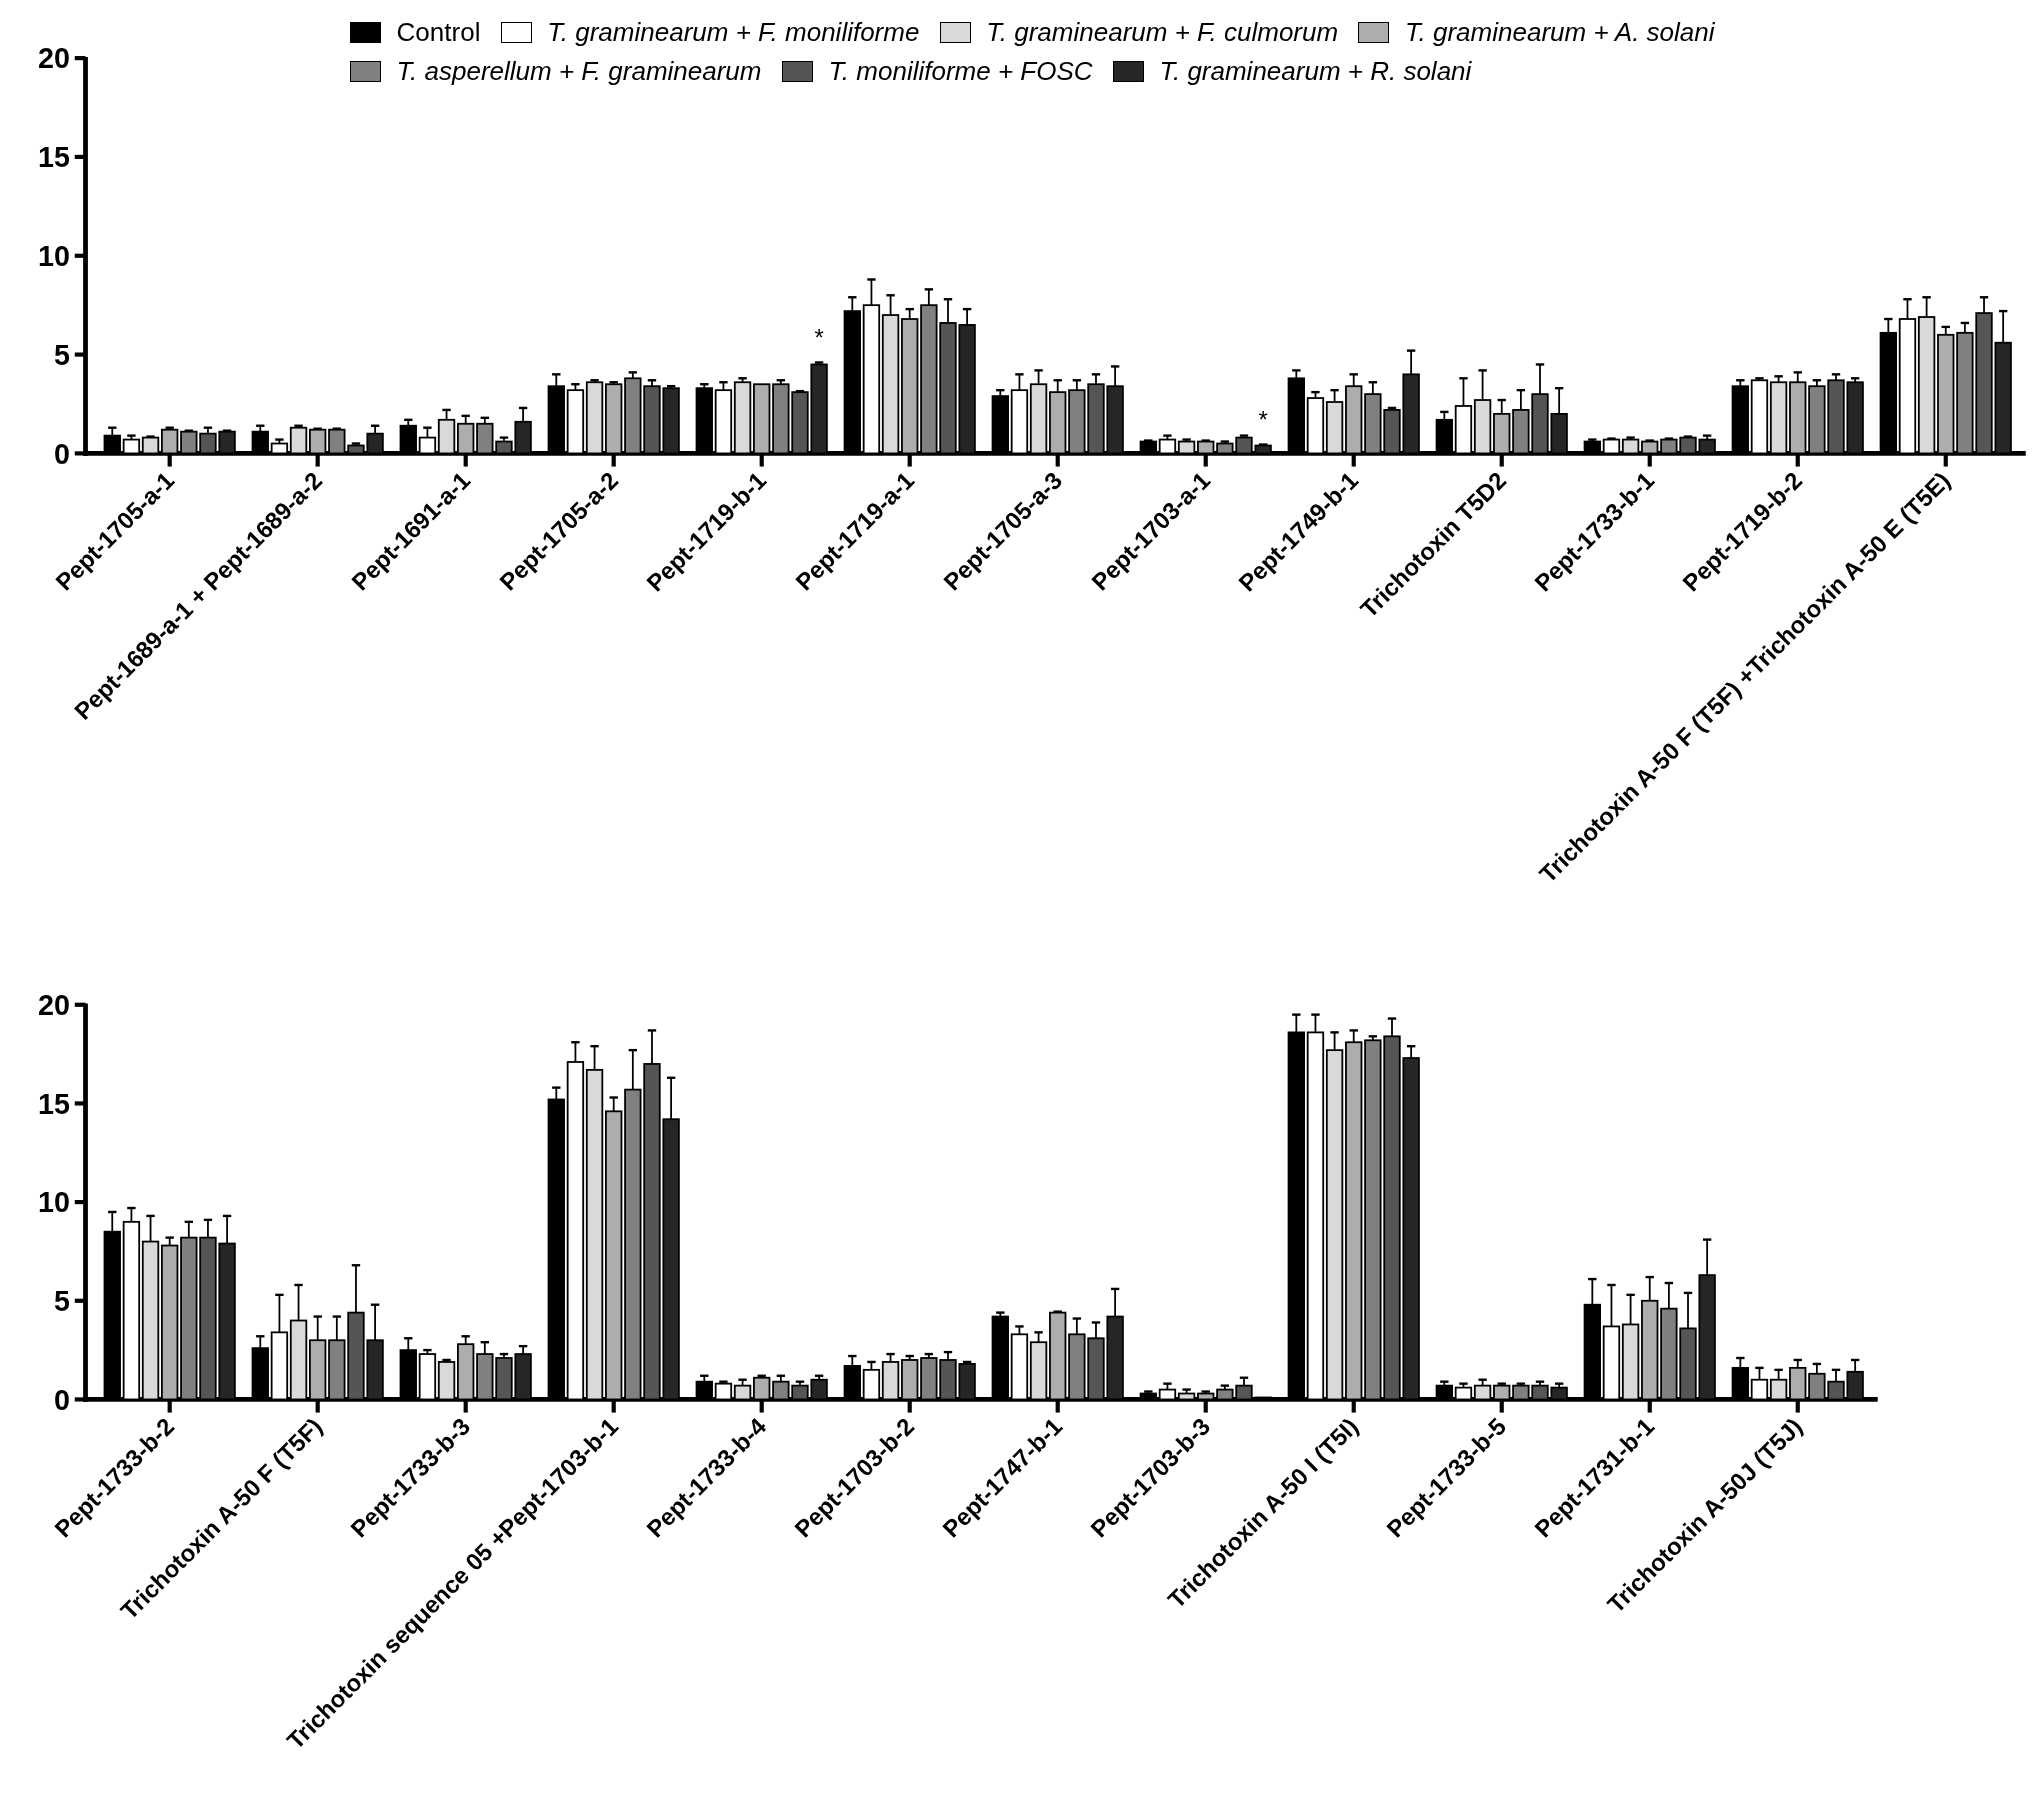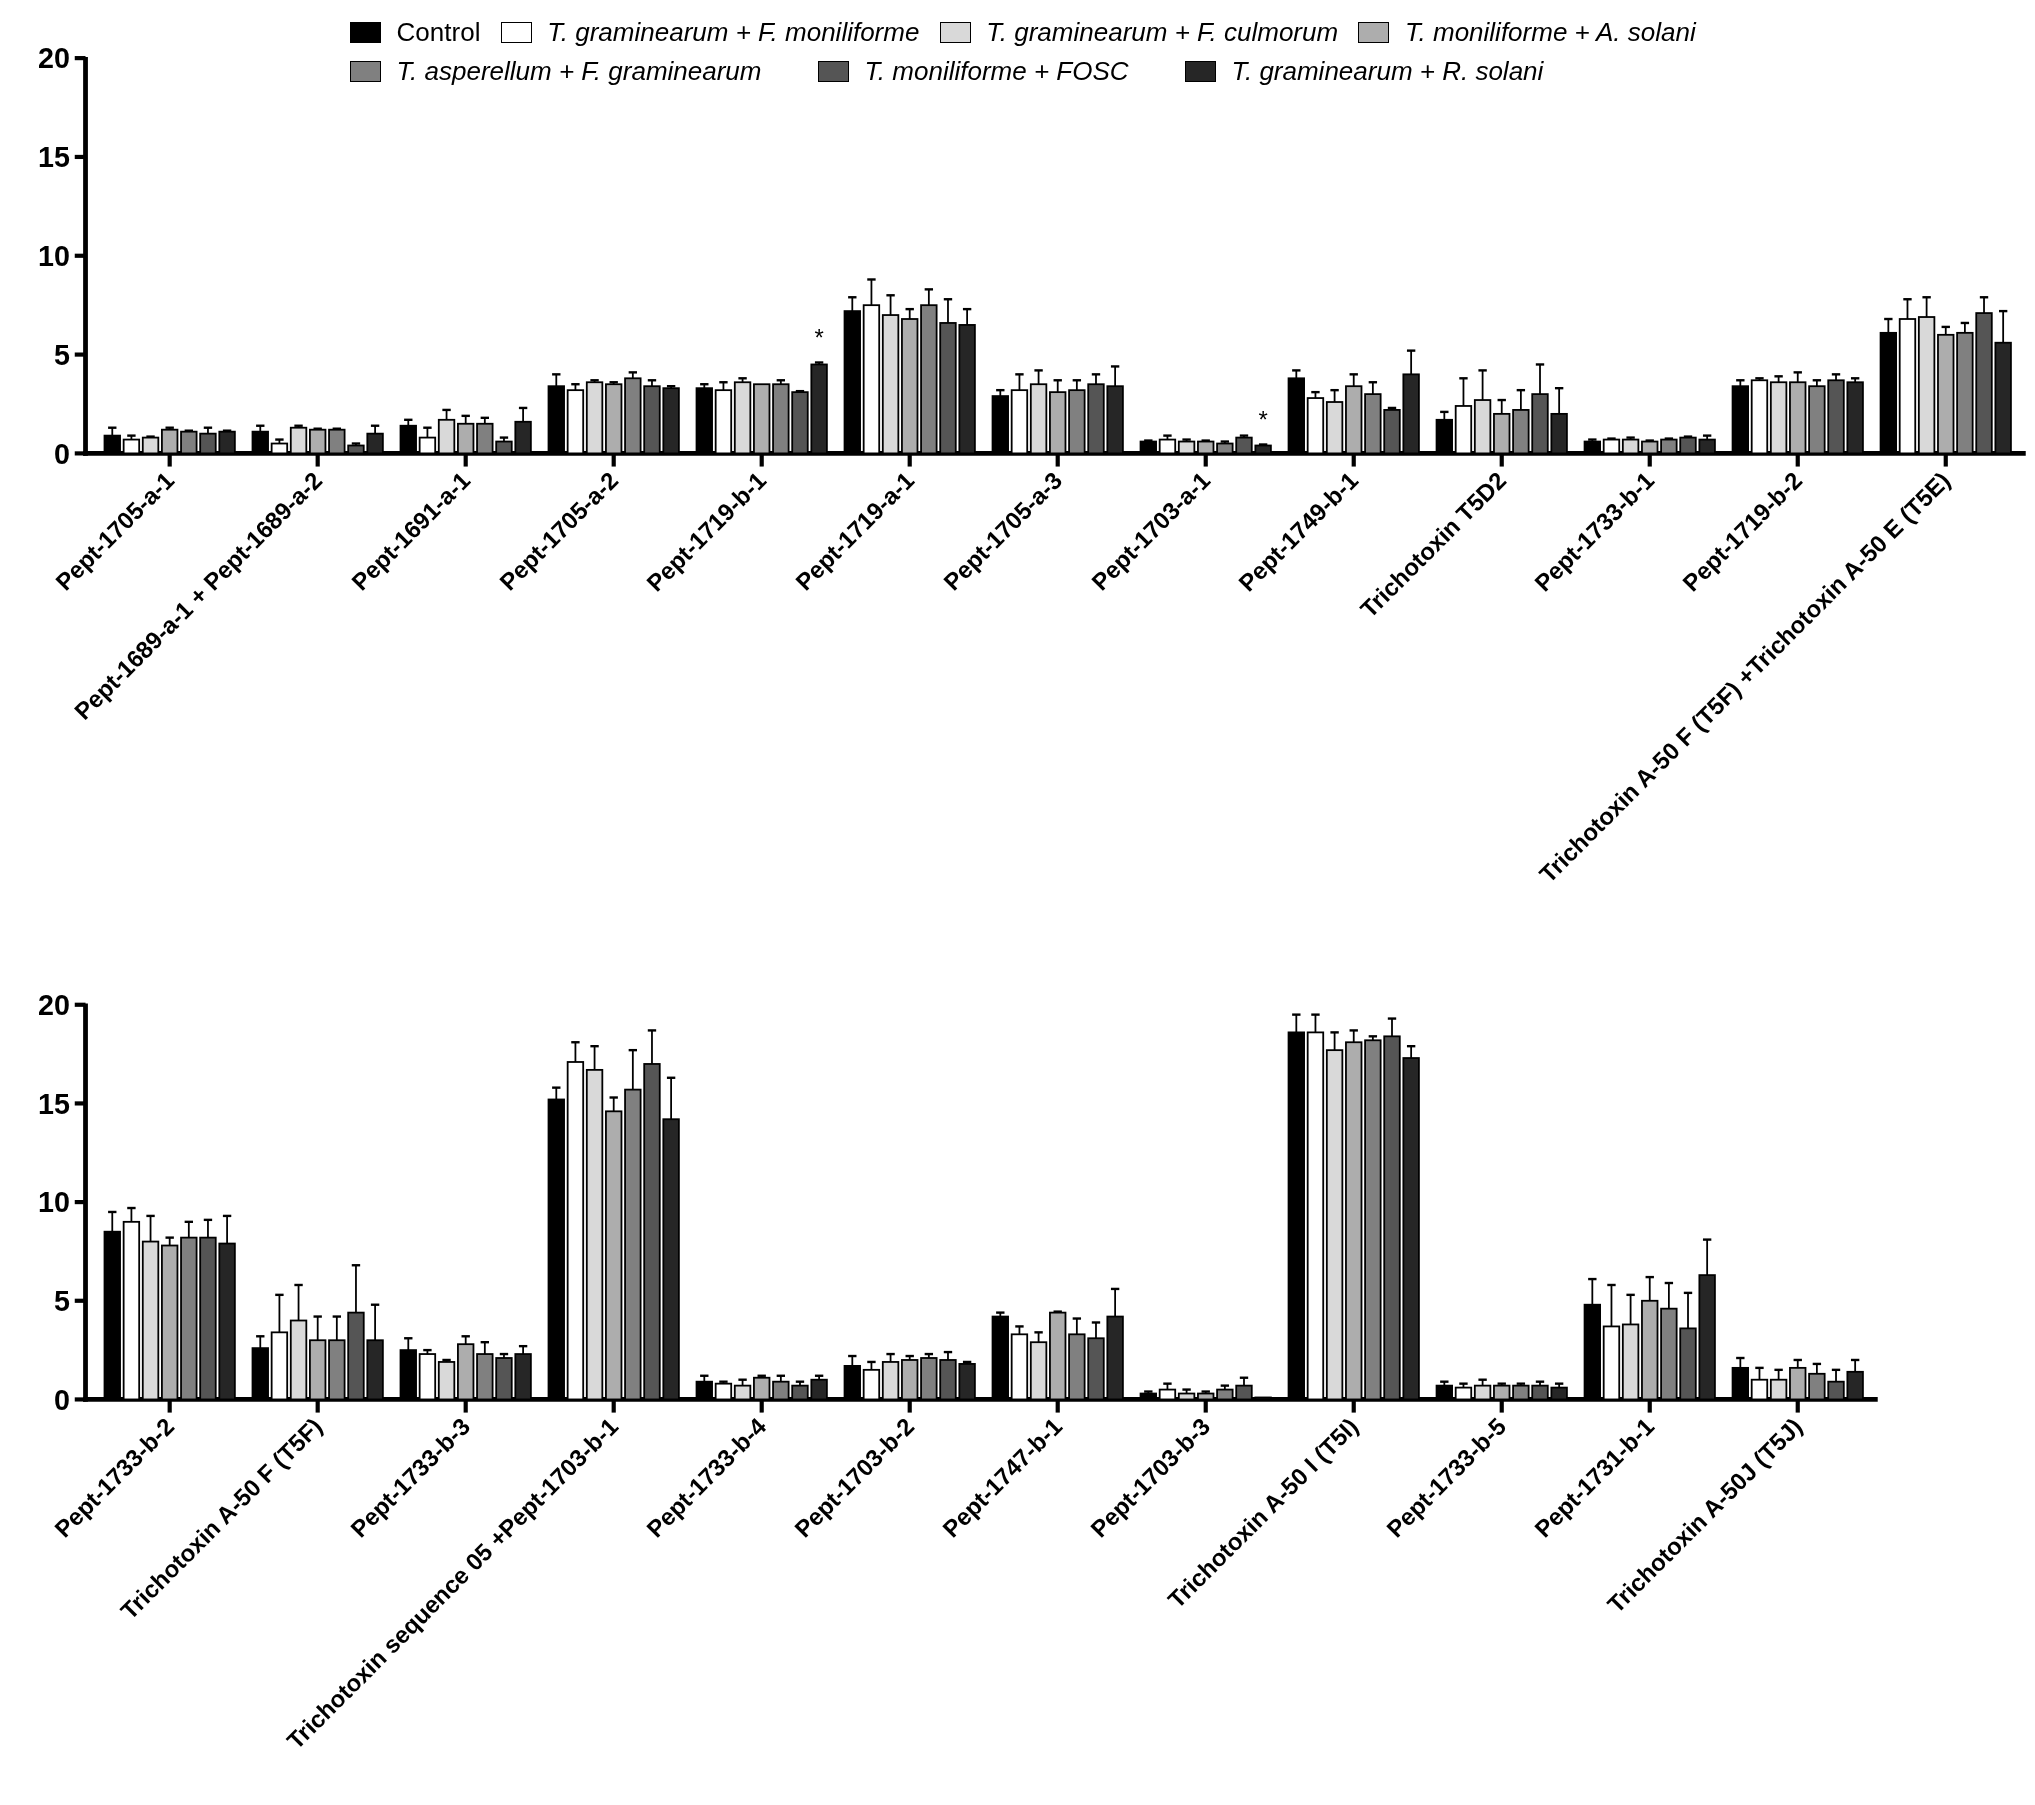--- a/index.html
+++ b/index.html
@@ -25,24 +25,24 @@
       <div class="legend-item">
         <span class="legend-swatch" style="background: rgb(255, 255, 255);"></span>
         <span class="legend-label italic">T. graminearum + F. moniliforme</span>
       </div>
       <div class="legend-item">
         <span class="legend-swatch" style="background: rgb(217, 217, 217);"></span>
         <span class="legend-label italic">T. graminearum + F. culmorum</span>
       </div>
       <div class="legend-item">
         <span class="legend-swatch" style="background: rgb(173, 173, 173);"></span>
-        <span class="legend-label italic">T. moniliforme + A. solani</span>
+        <span class="legend-label italic">T. graminearum + A. solani</span>
       </div>
     </div>
-    <div class="legend-row" style="margin-top: 0px; gap: 36px;">
+    <div class="legend-row" style="margin-top: 0px;">
       <div class="legend-item">
         <span class="legend-swatch" style="background: rgb(128, 128, 128);"></span>
         <span class="legend-label italic">T. asperellum + F. graminearum</span>
       </div>
       <div class="legend-item">
         <span class="legend-swatch" style="background: rgb(85, 85, 85);"></span>
         <span class="legend-label italic">T. moniliforme + FOSC</span>
       </div>
       <div class="legend-item">
         <span class="legend-swatch" style="background: rgb(38, 38, 38);"></span>

